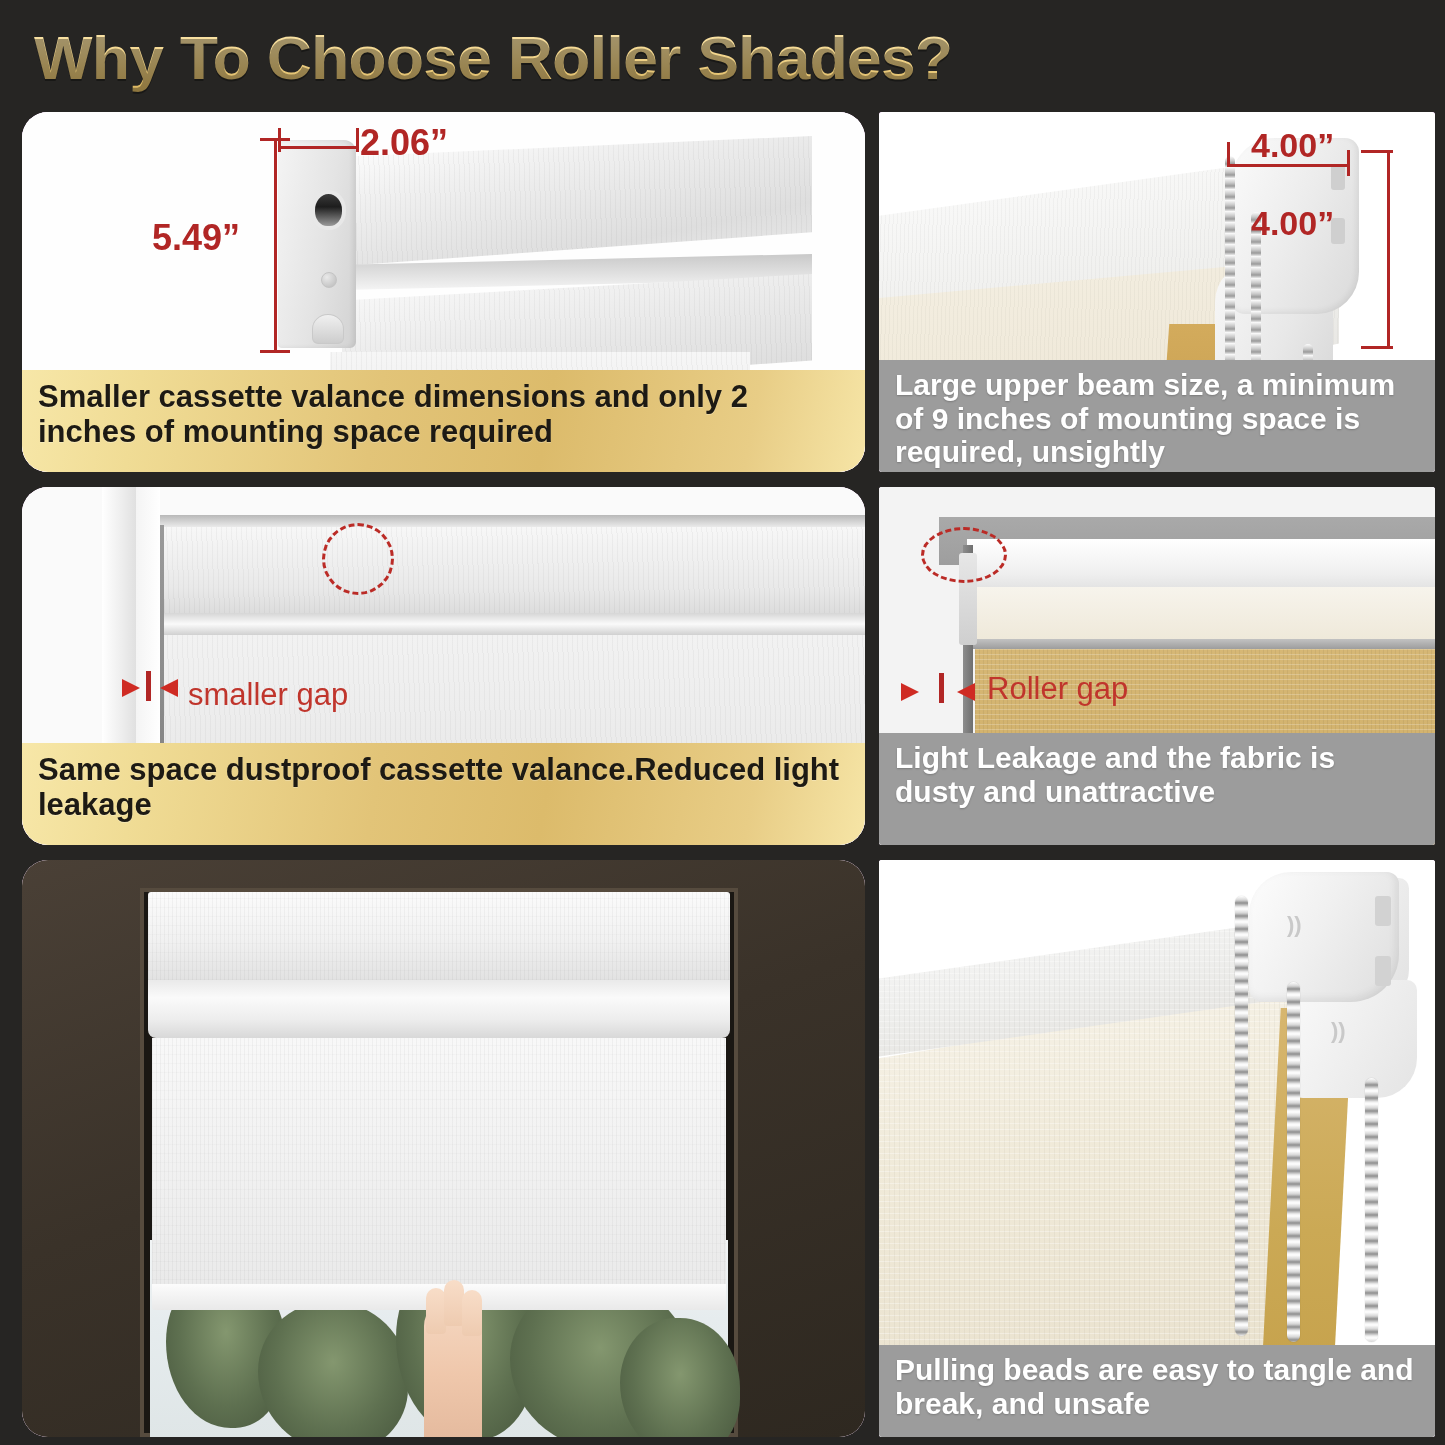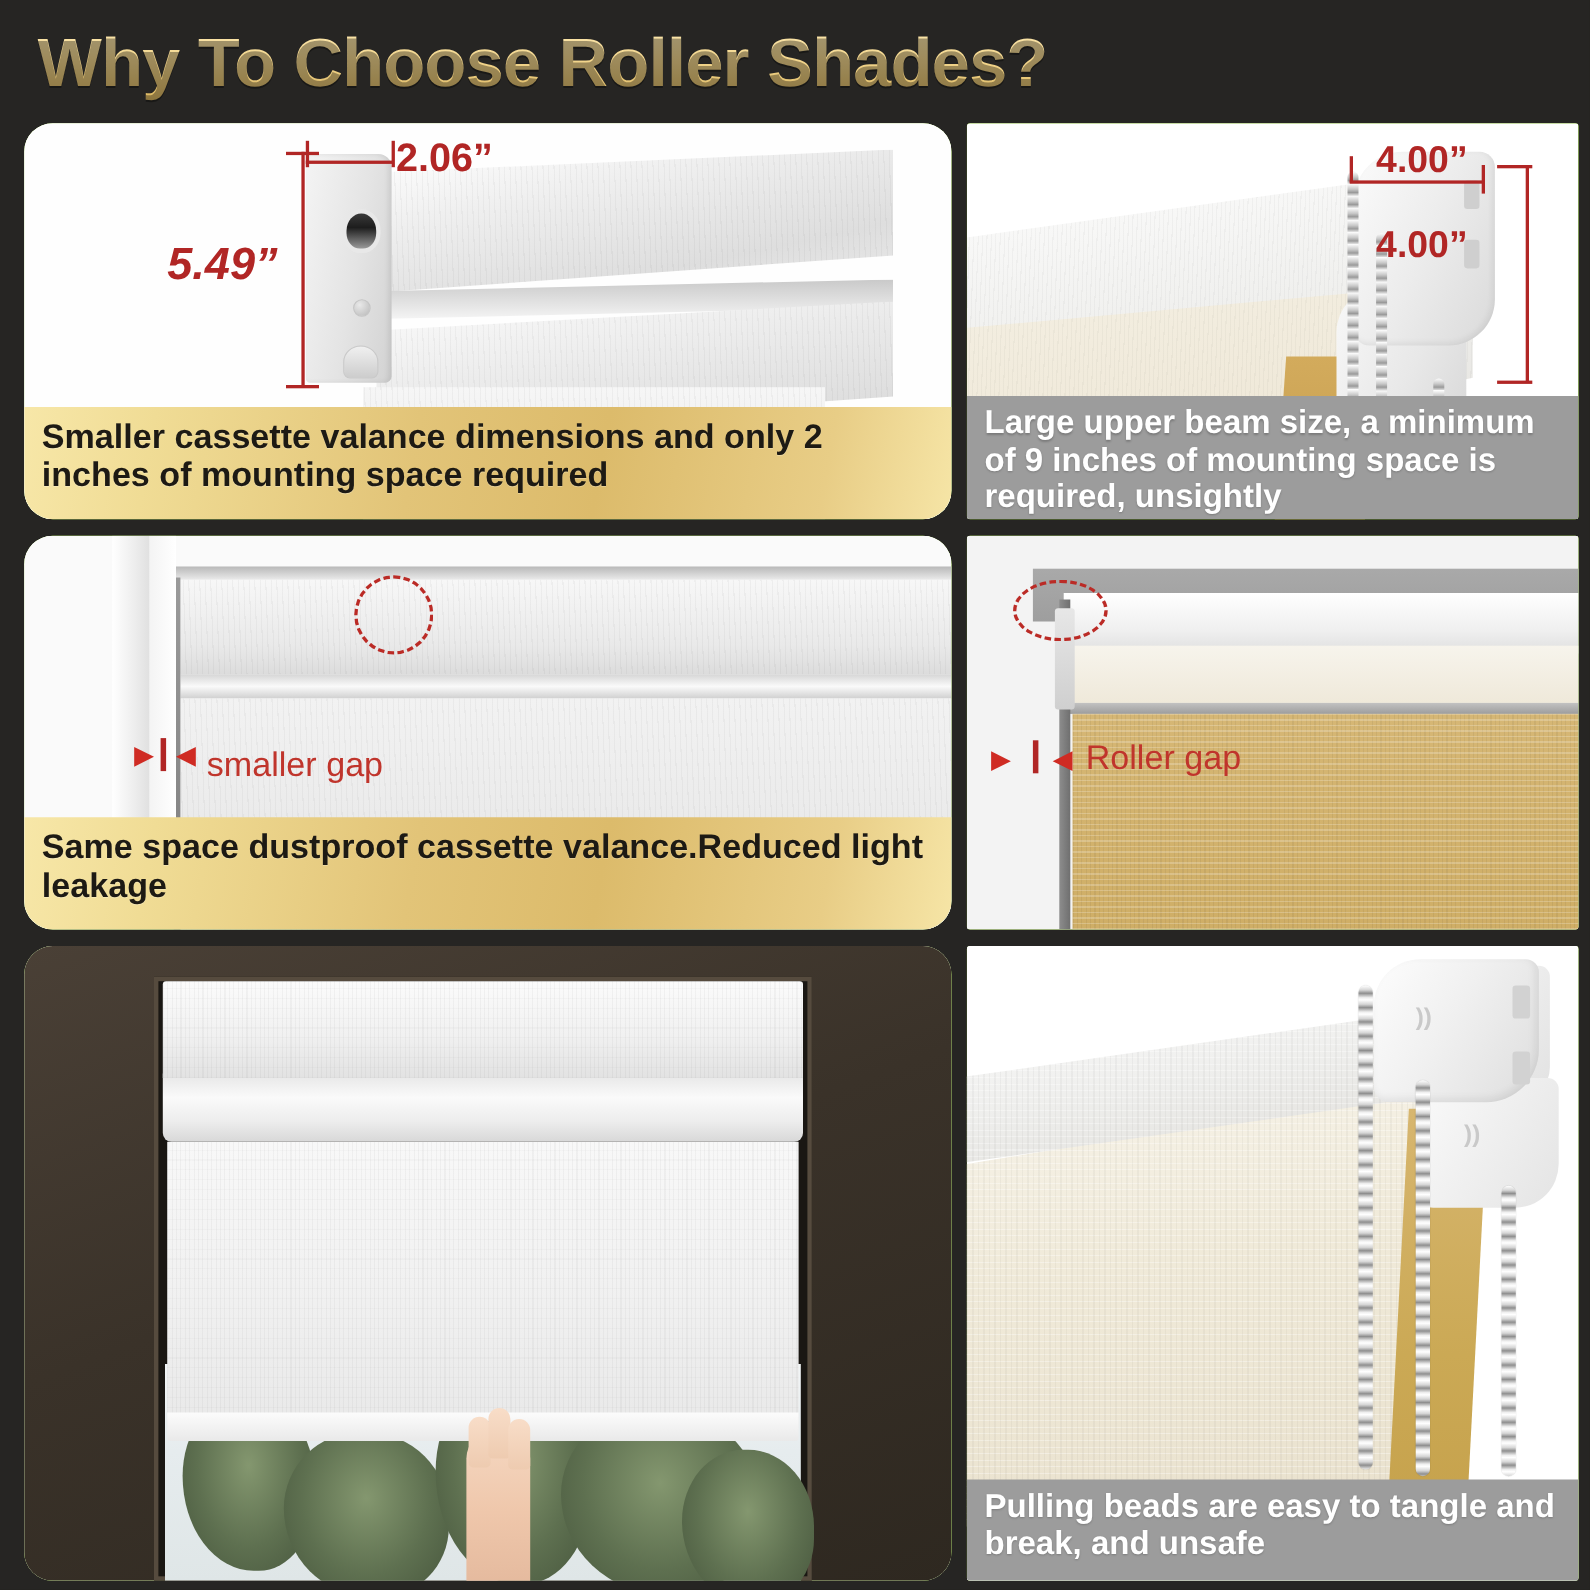--- a/index.html
+++ b/index.html
@@ -43,21 +43,21 @@
   .grid {
     position: absolute;
     left: 0; top: 104px;
     width: 1445px;
     height: 1341px;
   }
 
   .panel {
     position: absolute;
     overflow: hidden;
-    background: #84cc16;
+    background: #f0abfc;
     padding-left: 16px;
   }
   .panel.left  { left: 22px;  width: 843px; border-radius: 26px; }
   .panel.right { left: 879px; width: 556px; border-radius: 3px; }
 
   .row1 { top: 8px;   height: 360px; }
   .row2 { top: 383px; height: 358px; }
   .row3 { top: 756px; height: 577px; }
 
   .panel .photo {
@@ -438,21 +438,21 @@
         <div class="p1-knob"></div>
 
         <div class="redline v" style="left:256px; top:16px; height:24px;"></div>
         <div class="redline v" style="left:334px; top:16px; height:24px;"></div>
         <div class="redline h" style="left:256px; top:34px; width:80px;"></div>
         <div class="dim" style="left:338px; top:10px; font-size:36px;">2.06”</div>
 
         <div class="redline h" style="left:238px; top:26px; width:30px;"></div>
         <div class="redline h" style="left:238px; top:238px; width:30px;"></div>
         <div class="redline v" style="left:252px; top:26px; height:214px;"></div>
-        <div class="dim" style="left:130px; top:105px; font-size:41px;font-style:italic;">5.49”</div>
+        <div class="dim" style="left:130px; top:105px; font-size:36px;">5.49”</div>
       </div>
       <div class="caption gold">Smaller cassette valance dimensions and only 2 inches of mounting space required</div>
     </div>
 
     <div class="panel right row1">
       <div class="photo">
         <div class="p2-fabric-white">
             <div class="p2-texture"></div>
           </div>
         <div class="p2-fabric-cream">
@@ -518,20 +518,21 @@
         <div class="p4-gapline"></div>
         <div class="p4-clip"></div>
 
         <div class="dashcircle" style="left:42px; top:40px; width:86px; height:56px;"></div>
 
         <div class="arrowhead arrow-right" style="left:22px; top:196px;"></div>
         <div class="redline v" style="left:60px; top:186px; height:30px; width:5px;"></div>
         <div class="arrowhead arrow-left" style="left:78px; top:196px;"></div>
         <div class="gaplabel" style="left:108px; top:184px;">Roller gap</div>
       </div>
+      <div class="caption gray">Light Leakage and the fabric is dusty and unattractive</div>
     </div>
 
     <div class="panel left row3">
       <div class="photo">
         <div class="p5-room"></div>
         <div class="p5-opening"></div>
         <div class="p5-sky">
           <div class="p5-tree" style="left:16px;  top:28px;  width:120px; height:160px;"></div>
           <div class="p5-tree" style="left:108px; top:62px;  width:150px; height:150px;"></div>
           <div class="p5-tree" style="left:246px; top:10px;  width:140px; height:190px;"></div>

